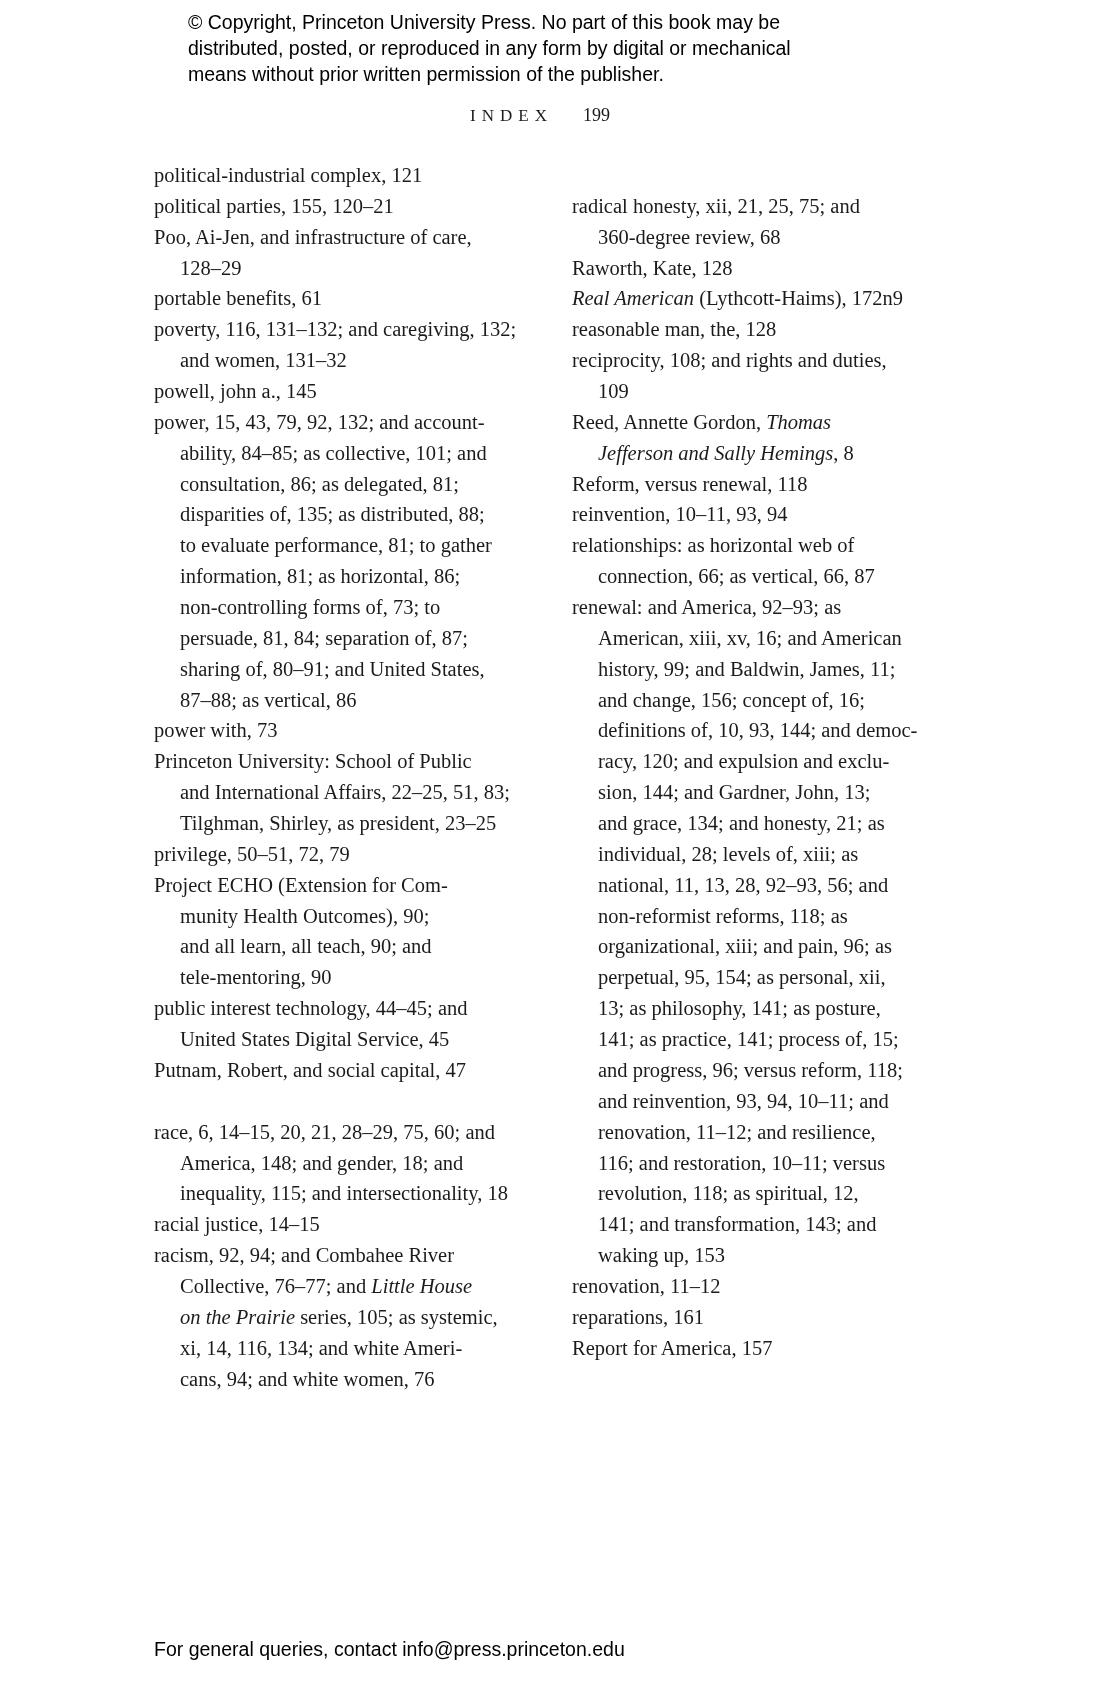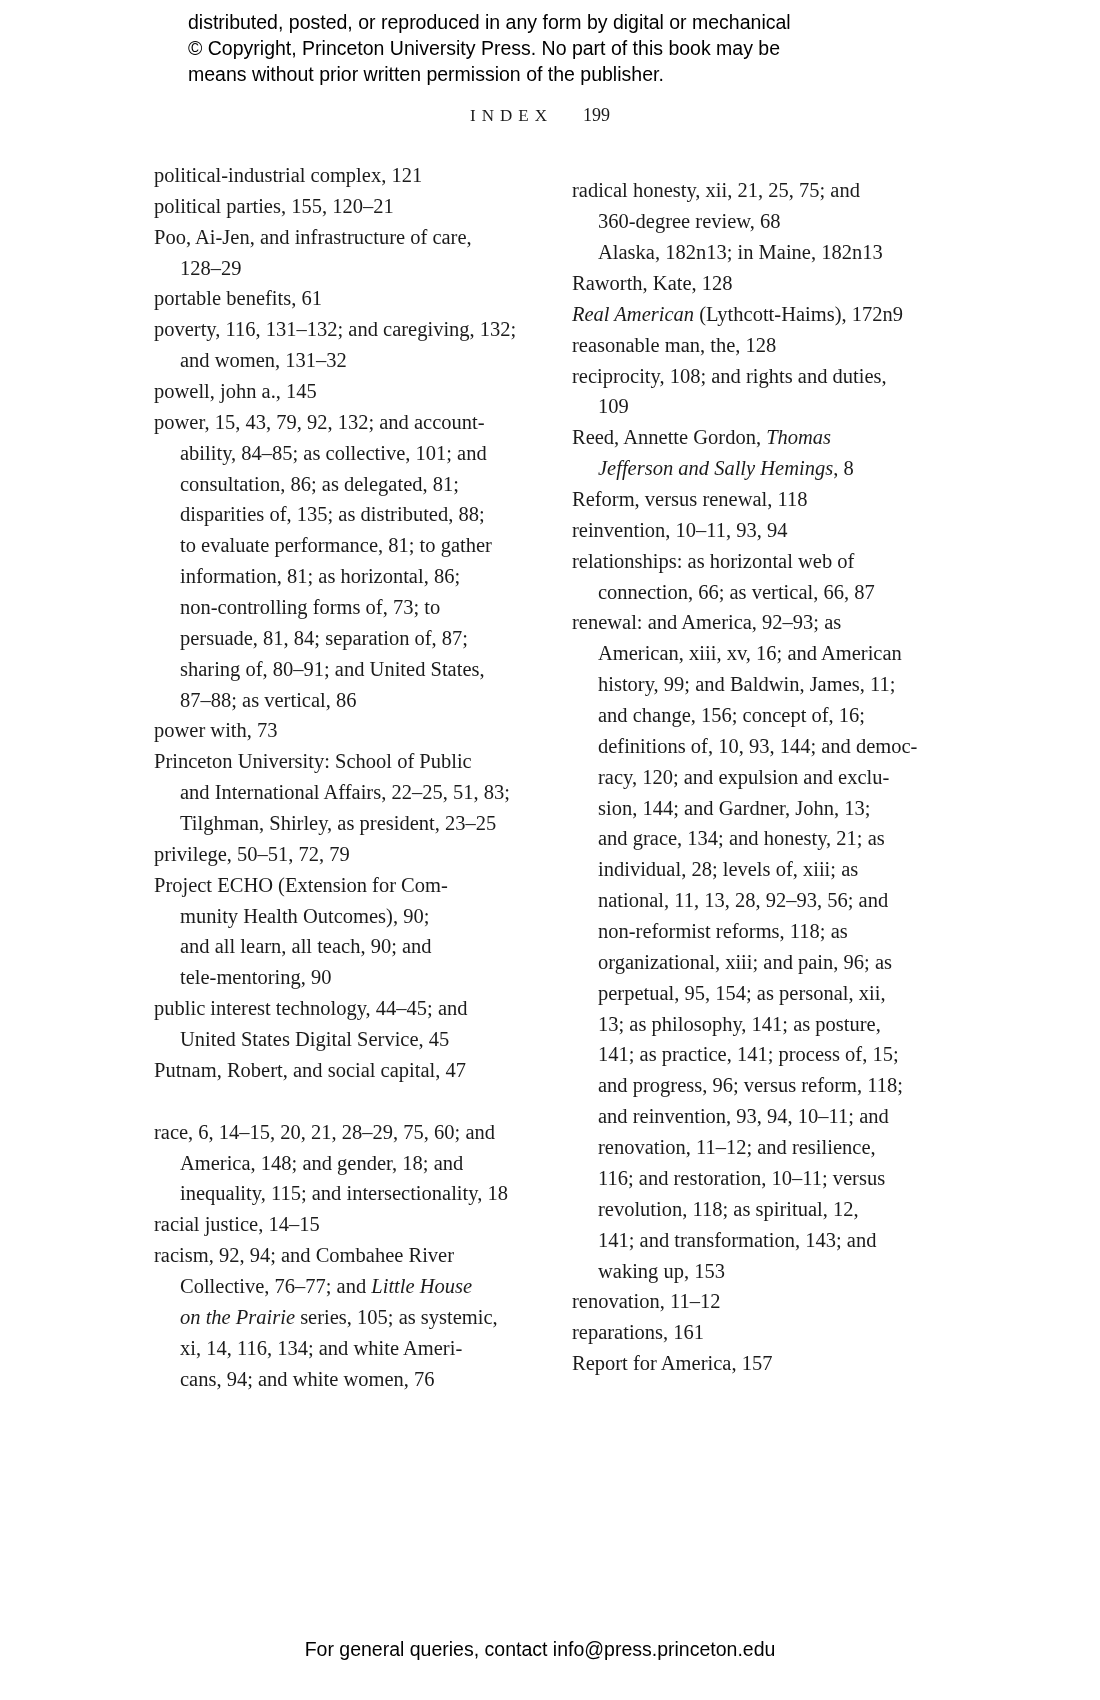--- a/index.html
+++ b/index.html
@@ -54,32 +54,32 @@
   }
   .index-line { white-space: nowrap; }
   .index-line.indent { padding-left: 26px; }
   .index-line.blank { height: 30.86px; }
   .italic { font-style: italic; }
   .page-footer {
     position: absolute;
     left: 154px;
     top: 1638px;
     width: 772px;
-    text-align: center;
+    text-align: left;
     font-family: "Liberation Sans", "DejaVu Sans", sans-serif;
     font-size: 19.5px;
     color: #000000;
   }
 </style>
 </head>
 <body>
 
 <div class="copyright">
+  <div>© Copyright, Princeton University Press. No part of this book may be</div>
   <div>distributed, posted, or reproduced in any form by digital or mechanical</div>
-  <div>© Copyright, Princeton University Press. No part of this book may be</div>
   <div>means without prior written permission of the publisher.</div>
 </div>
 
 <div class="page-header">
   <span class="index-title">INDEX</span><span class="index-page-number">199</span>
 </div>
 
 <div class="columns">
   <div class="index-col" id="left-col">
       <div class="index-line"><span>political-industrial complex, 121</span></div>
@@ -119,21 +119,20 @@
       <div class="index-line"><span>racial justice, 14–15</span></div>
       <div class="index-line"><span>racism, 92, 94; and Combahee River</span></div>
       <div class="index-line indent"><span>Collective, 76–77; and </span><span class="italic">Little House</span></div>
       <div class="index-line indent"><span class="italic">on the Prairie</span><span> series, 105; as systemic,</span></div>
       <div class="index-line indent"><span>xi, 14, 116, 134; and white Ameri-</span></div>
       <div class="index-line indent"><span>cans, 94; and white women, 76</span></div>
     </div>
   <div class="index-col" id="right-col">
       <div class="index-line"><span>radical honesty, xii, 21, 25, 75; and</span></div>
       <div class="index-line indent"><span>360-degree review, 68</span></div>
-      <div class="index-line indent"><span>Alaska, 182n13; in Maine, 182n13</span></div>
       <div class="index-line"><span>Raworth, Kate, 128</span></div>
       <div class="index-line"><span class="italic">Real American</span><span> (Lythcott-Haims), 172n9</span></div>
       <div class="index-line"><span>reasonable man, the, 128</span></div>
       <div class="index-line"><span>reciprocity, 108; and rights and duties,</span></div>
       <div class="index-line indent"><span>109</span></div>
       <div class="index-line"><span>Reed, Annette Gordon, </span><span class="italic">Thomas</span></div>
       <div class="index-line indent"><span class="italic">Jefferson and Sally Hemings</span><span>, 8</span></div>
       <div class="index-line"><span>Reform, versus renewal, 118</span></div>
       <div class="index-line"><span>reinvention, 10–11, 93, 94</span></div>
       <div class="index-line"><span>relationships: as horizontal web of</span></div>

